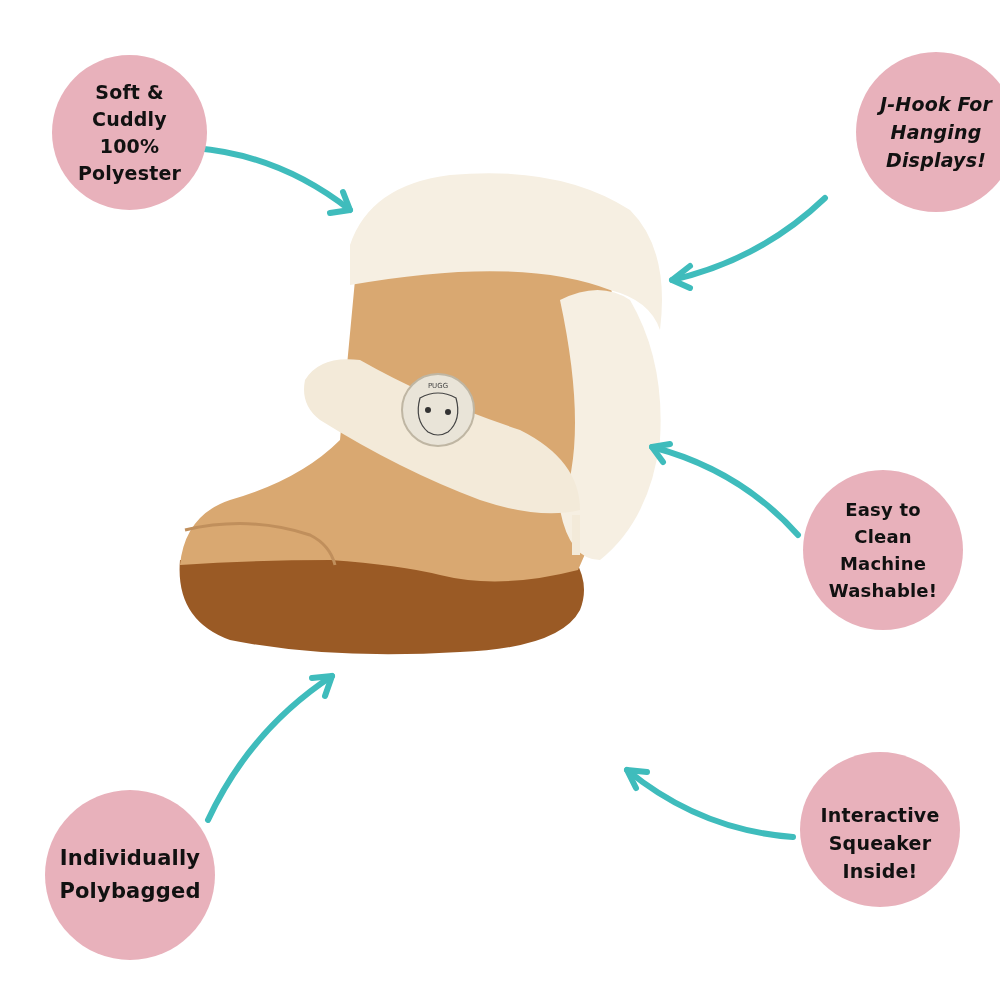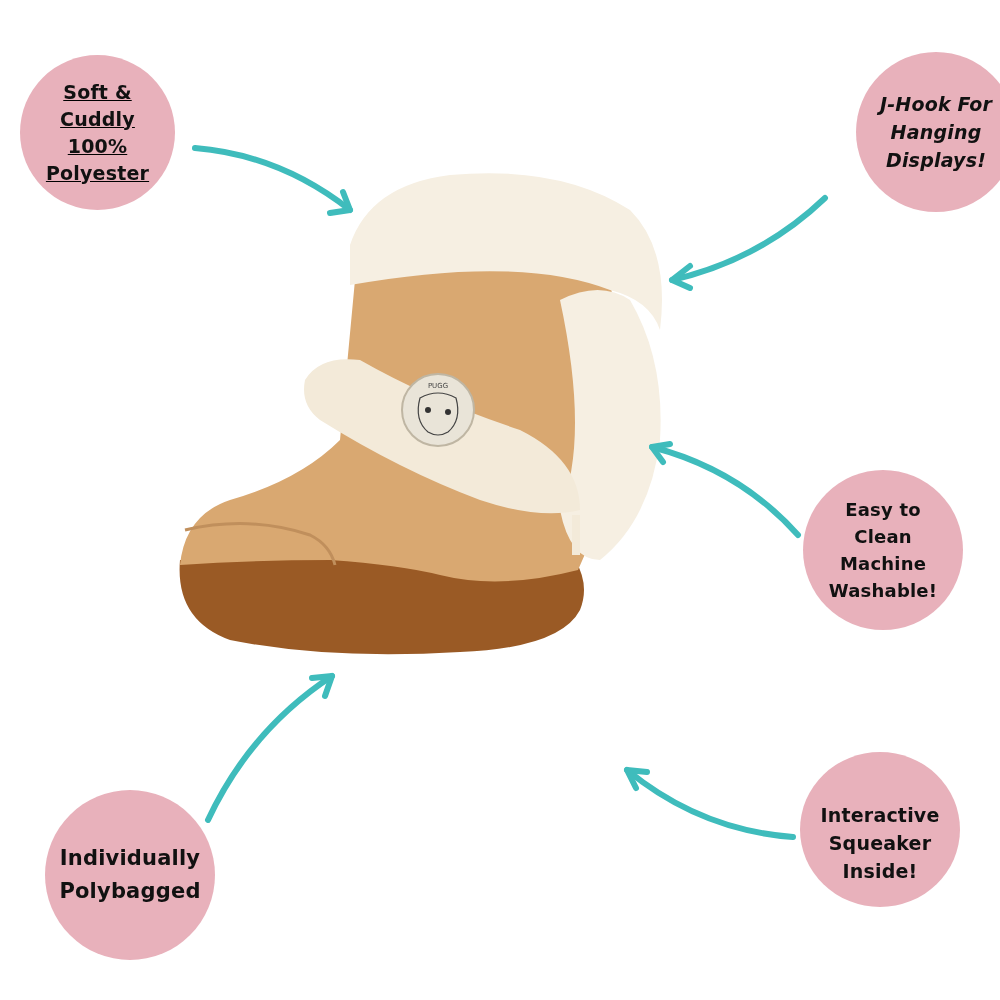--- a/index.html
+++ b/index.html
@@ -56,21 +56,21 @@
       <path d="M793 837 Q700 830 627 770"></path>
       <path d="M647 772 L627 770 L636 788"></path>
     </g>
     <g>
       <path d="M208 820 Q250 730 332 676"></path>
       <path d="M312 678 L332 676 L325 696"></path>
     </g>
   </g>
 </svg>
 
-<div class="callout" style="left:20px; top:55px; width:155px; height:155px;text-decoration:underline;">
+<div class="callout" style="left:52px; top:55px; width:155px; height:155px;">
   <span class="callout-text" style="font-size:19px; line-height:27px;">Soft &amp;
 Cuddly
 100%
 Polyester</span>
 </div>
 
 <div class="callout" style="left:856px; top:52px; width:160px; height:160px;font-style:italic;">
   <span class="callout-text" style="font-size:19px; line-height:28px;">J-Hook For
 Hanging
 Displays!</span>

